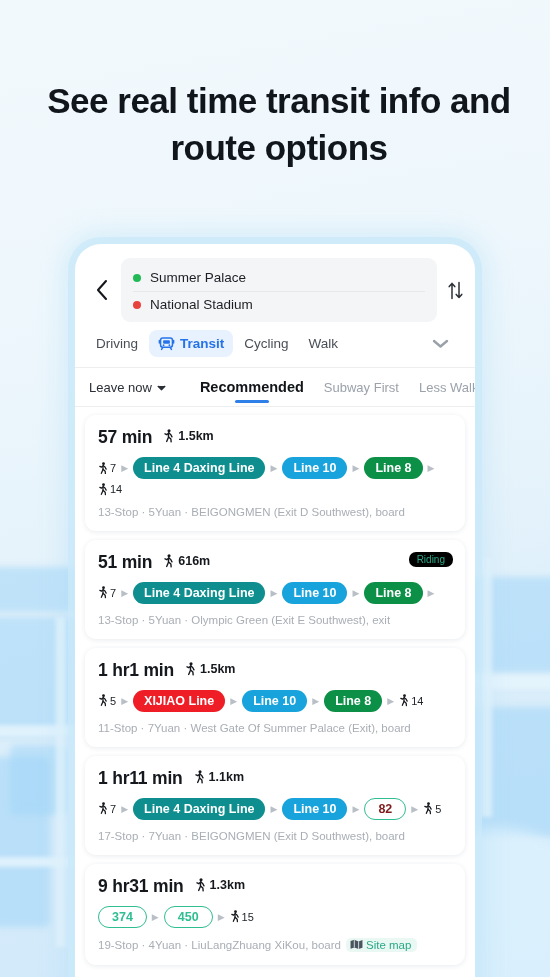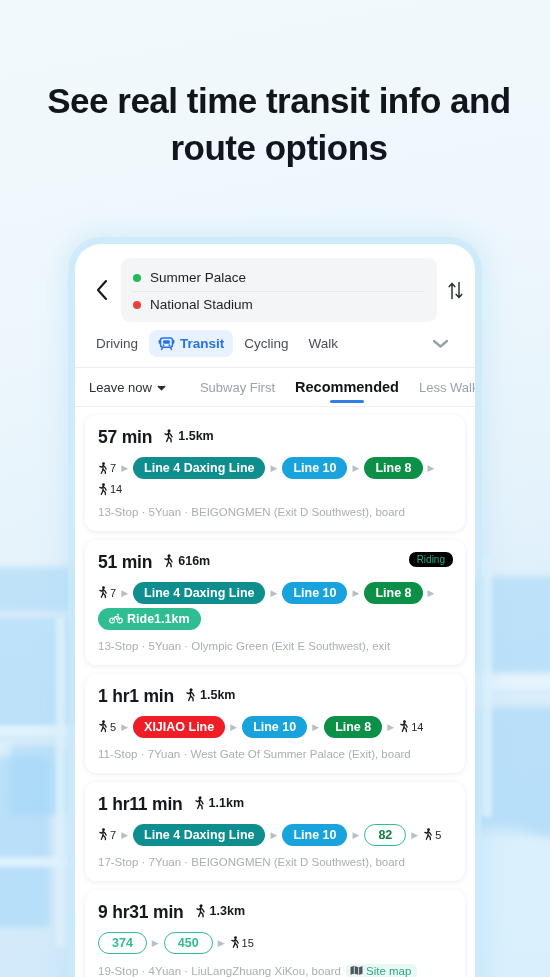--- a/index.html
+++ b/index.html
@@ -227,22 +227,22 @@
   </div>
 
   <div class="filters">
     <div class="leave-now">
       <span>Leave now</span>
       <svg width="9" height="6" viewBox="0 0 9 6">
         <path d="M0.8 1 L4.5 4.7 L8.2 1" fill="#2b2f36" stroke="#2b2f36" stroke-width="1.3" stroke-linejoin="round"></path>
       </svg>
     </div>
     <div class="divider-v"></div>
+    <div class="ftab active">Recommended</div>
     <div class="ftab">Subway First</div>
-    <div class="ftab active">Recommended</div>
     <div class="ftab">Less Walking</div>
   </div>
 
   <div class="cards">
       <div class="card">
         <div class="card-top">
           <span class="dur">57 min</span>
           <span class="walk-total">
             <svg width="11" height="13.75" viewBox="0 0 12 15">
               <circle cx="6.6" cy="2" r="1.7" fill="#15181d"></circle>
@@ -313,29 +313,20 @@
             </svg>
             <span>7</span>
           </span>
           <span class="arrow">▶</span>
           <span class="pill" style="background:#0e8e8e">Line 4 Daxing Line</span>
           <span class="arrow">▶</span>
           <span class="pill" style="background:#19a3dc">Line 10</span>
           <span class="arrow">▶</span>
           <span class="pill" style="background:#0c8f47">Line 8</span>
           <span class="arrow">▶</span>
-          <span class="pill" style="background:#2fbd92">
-            <svg width="14" height="11" viewBox="0 0 18 13">
-              <circle cx="4" cy="9" r="3.1" fill="none" stroke="#fff" stroke-width="1.4"></circle>
-              <circle cx="14" cy="9" r="3.1" fill="none" stroke="#fff" stroke-width="1.4"></circle>
-              <path d="M4 9 L8 4 L11.5 4 M8 4 L11 9 M11.5 4 L13.6 8.6" fill="none" stroke="#fff" stroke-width="1.3" stroke-linecap="round" stroke-linejoin="round"></path>
-              <circle cx="11.6" cy="1.6" r="1.2" fill="#fff"></circle>
-            </svg>
-            <span>Ride1.1km</span>
-          </span>
         </div>
         <div class="meta">
           <span>13-Stop · 5Yuan · Olympic Green (Exit E Southwest), exit</span>
         </div>
       </div>
       <div class="card">
         <div class="card-top">
           <span class="dur">1 hr1 min</span>
           <span class="walk-total">
             <svg width="11" height="13.75" viewBox="0 0 12 15">
@@ -404,21 +395,21 @@
               <path d="M6.0 5.4 L6.0 9.0 L4.0 13.6" fill="none" stroke="#15181d" stroke-width="1.5" stroke-linecap="round" stroke-linejoin="round"></path>
               <path d="M6.0 8.6 L8.6 11.0 L8.9 14.0" fill="none" stroke="#15181d" stroke-width="1.5" stroke-linecap="round" stroke-linejoin="round"></path>
             </svg>
             <span>7</span>
           </span>
           <span class="arrow">▶</span>
           <span class="pill" style="background:#0e8e8e">Line 4 Daxing Line</span>
           <span class="arrow">▶</span>
           <span class="pill" style="background:#19a3dc">Line 10</span>
           <span class="arrow">▶</span>
-          <span class="pill outline" style="color:#15803d">82</span>
+          <span class="pill outline" style="color:#7f1d1d">82</span>
           <span class="arrow">▶</span>
           <span class="walk-leg">
             <svg width="10" height="12.5" viewBox="0 0 12 15">
               <circle cx="6.6" cy="2" r="1.7" fill="#15181d"></circle>
               <path d="M6.4 4.2 L4.2 6.2 L2.2 5.2" fill="none" stroke="#15181d" stroke-width="1.5" stroke-linecap="round" stroke-linejoin="round"></path>
               <path d="M6.4 4.4 L8.4 6.0 L9.8 8.6" fill="none" stroke="#15181d" stroke-width="1.5" stroke-linecap="round" stroke-linejoin="round"></path>
               <path d="M6.0 5.4 L6.0 9.0 L4.0 13.6" fill="none" stroke="#15181d" stroke-width="1.5" stroke-linecap="round" stroke-linejoin="round"></path>
               <path d="M6.0 8.6 L8.6 11.0 L8.9 14.0" fill="none" stroke="#15181d" stroke-width="1.5" stroke-linecap="round" stroke-linejoin="round"></path>
             </svg>
             <span>5</span>

